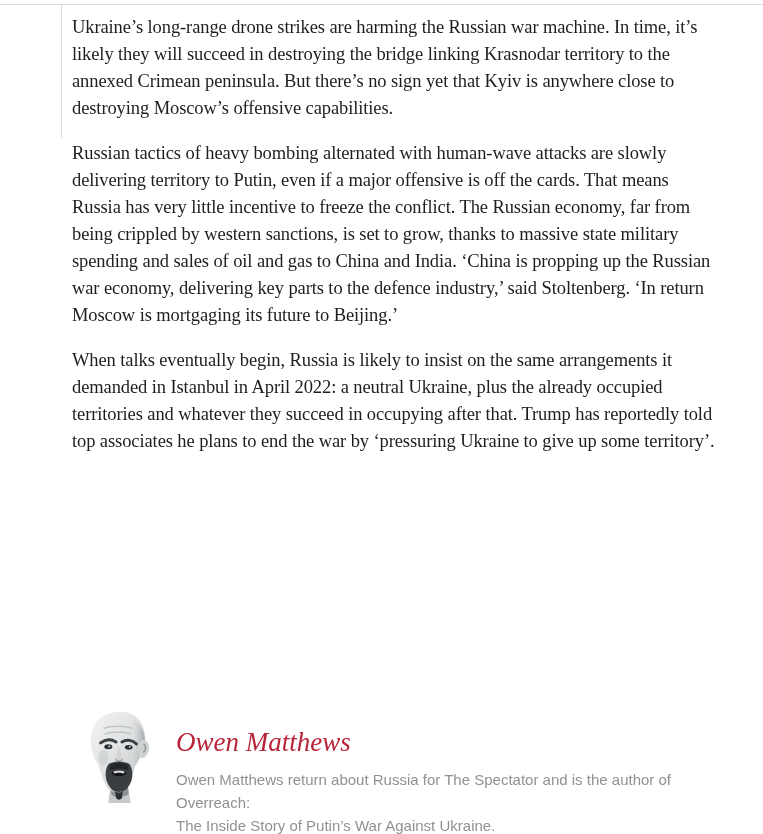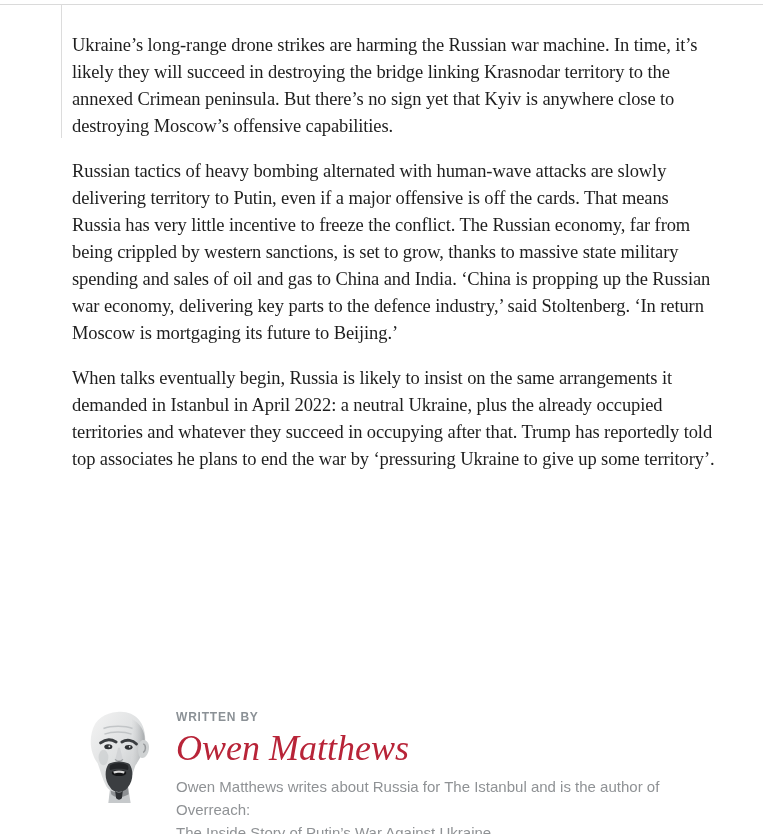--- a/index.html
+++ b/index.html
@@ -19,21 +19,21 @@
     background: #dadada;
   }
   .left-rule {
     position: absolute;
     top: 4px; left: 61px;
     width: 1px; height: 134px;
     background: #dcdcdc;
   }
   .article {
     position: absolute;
-    top: 32px;
+    top: 14px;
     left: 72px;
     width: 645px;
     color: #1e1e1e;
   }
   .article p {
     font-family: "Liberation Serif", serif;
     font-size: 18.5px;
     line-height: 27px;
     margin: 0 0 18px 0;
     letter-spacing: -0.1px;
@@ -62,23 +62,23 @@
     font-size: 12px;
     font-weight: 600;
     letter-spacing: 0.8px;
     color: #8b9196;
     margin-top: 5px;
   }
   .author-name {
     display: inline-block;
     font-family: "Liberation Serif", serif;
     font-style: italic;
-    font-size: 36px;
+    font-size: 27px;
     line-height: 30px;
-    margin-top: 9px;
+    margin-top: 22px;
     text-decoration: none;
   }
   .author-bio {
     margin-top: 11px;
     font-family: "Liberation Sans", sans-serif;
     font-size: 15px;
     line-height: 23px;
     color: #8f9295;
   }
   .author-bio span { display: block; }
@@ -149,22 +149,21 @@
                  C46 61 38 61 33 63 C32 62 32 60 33 58 Z" fill="#222427"></path>
 
         <ellipse cx="42" cy="66" rx="7.5" ry="3.2" fill="#141517"></ellipse>
         <path d="M36 64.5 C40 63.2 44 63.2 48 64.5 L47 66.5 C43 65.4 41 65.4 37 66.5 Z" fill="#d8d8d8"></path>
 
         <path d="M38 84 C40 87 44 87 46 84 L45 92 C43 94 41 94 39 92 Z" fill="#2c2f32"></path>
       </svg>
     </div>
 
     <div class="author-text">
-      <div class="written-by">WRITTEN BY</div>
       <a class="author-name" href="#" style="color: rgb(184, 36, 56);">Owen Matthews</a>
       <div class="author-bio">
-        <span>Owen Matthews writes about Russia for The Istanbul and is the author of Overreach:</span>
+        <span>Owen Matthews return about Russia for The Spectator and is the author of Overreach:</span>
         <span>The Inside Story of Putin’s War Against Ukraine.</span>
       </div>
     </div>
 
   </div>
 </div>
 
 </body></html>

